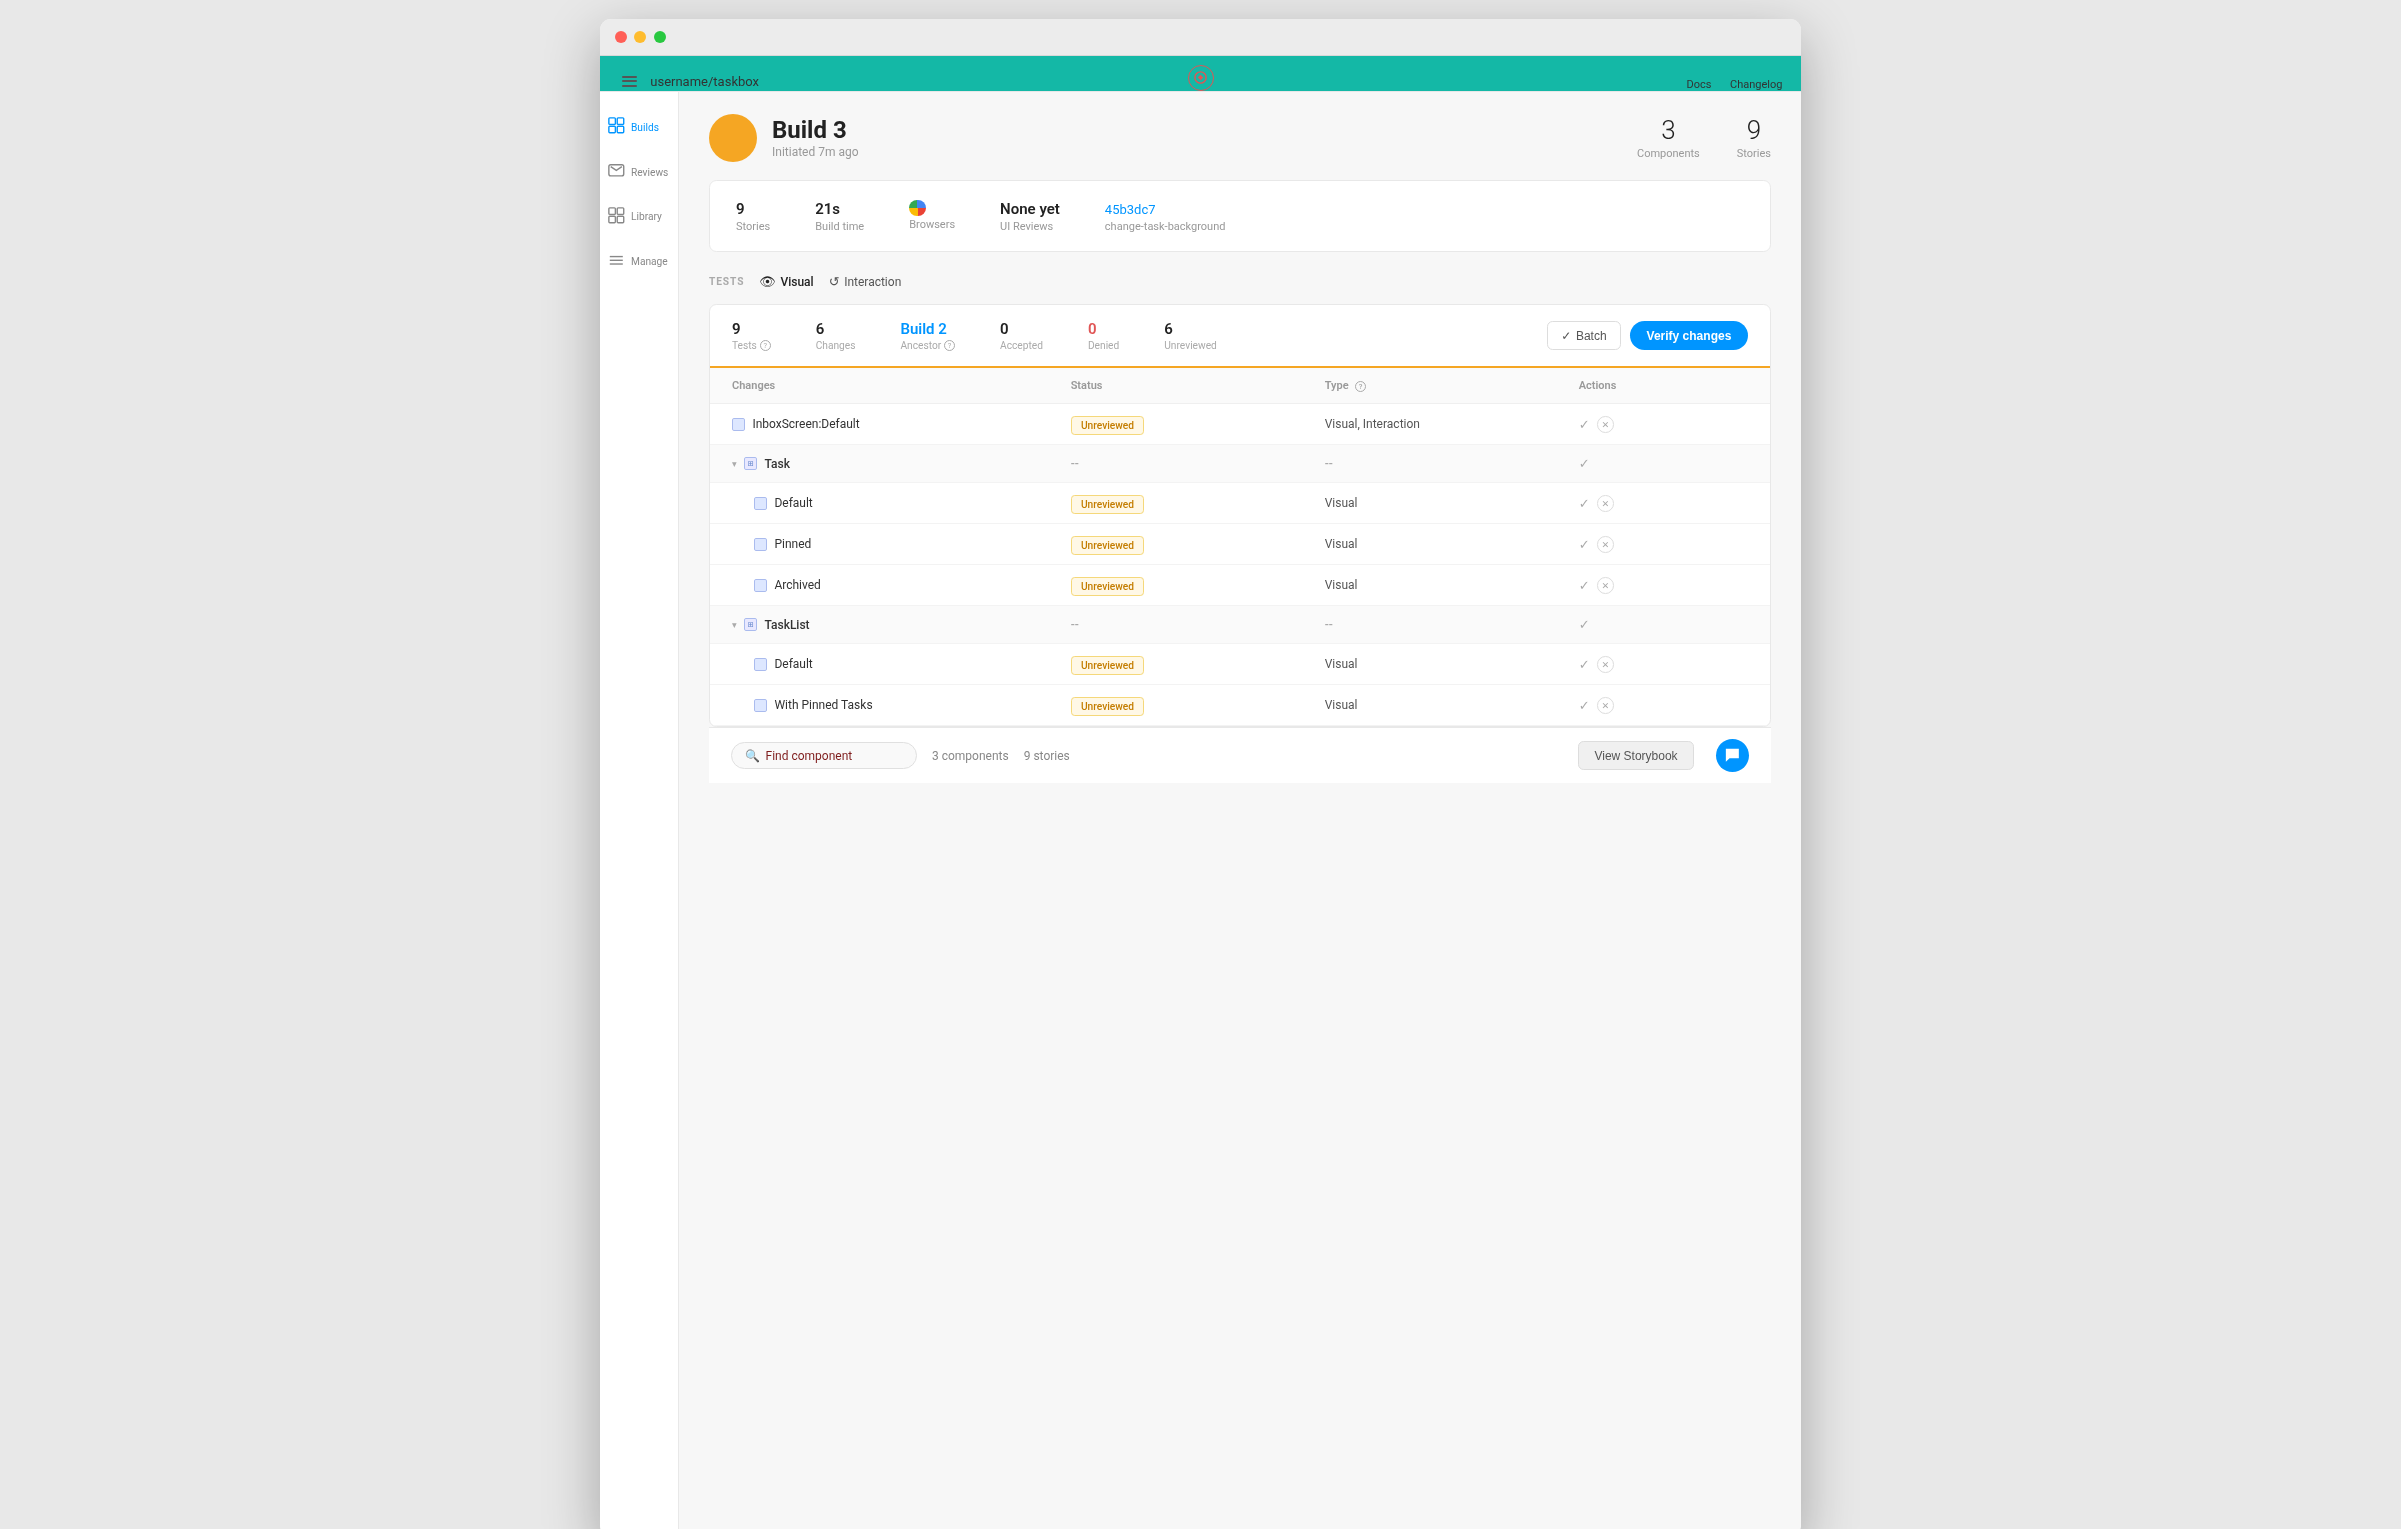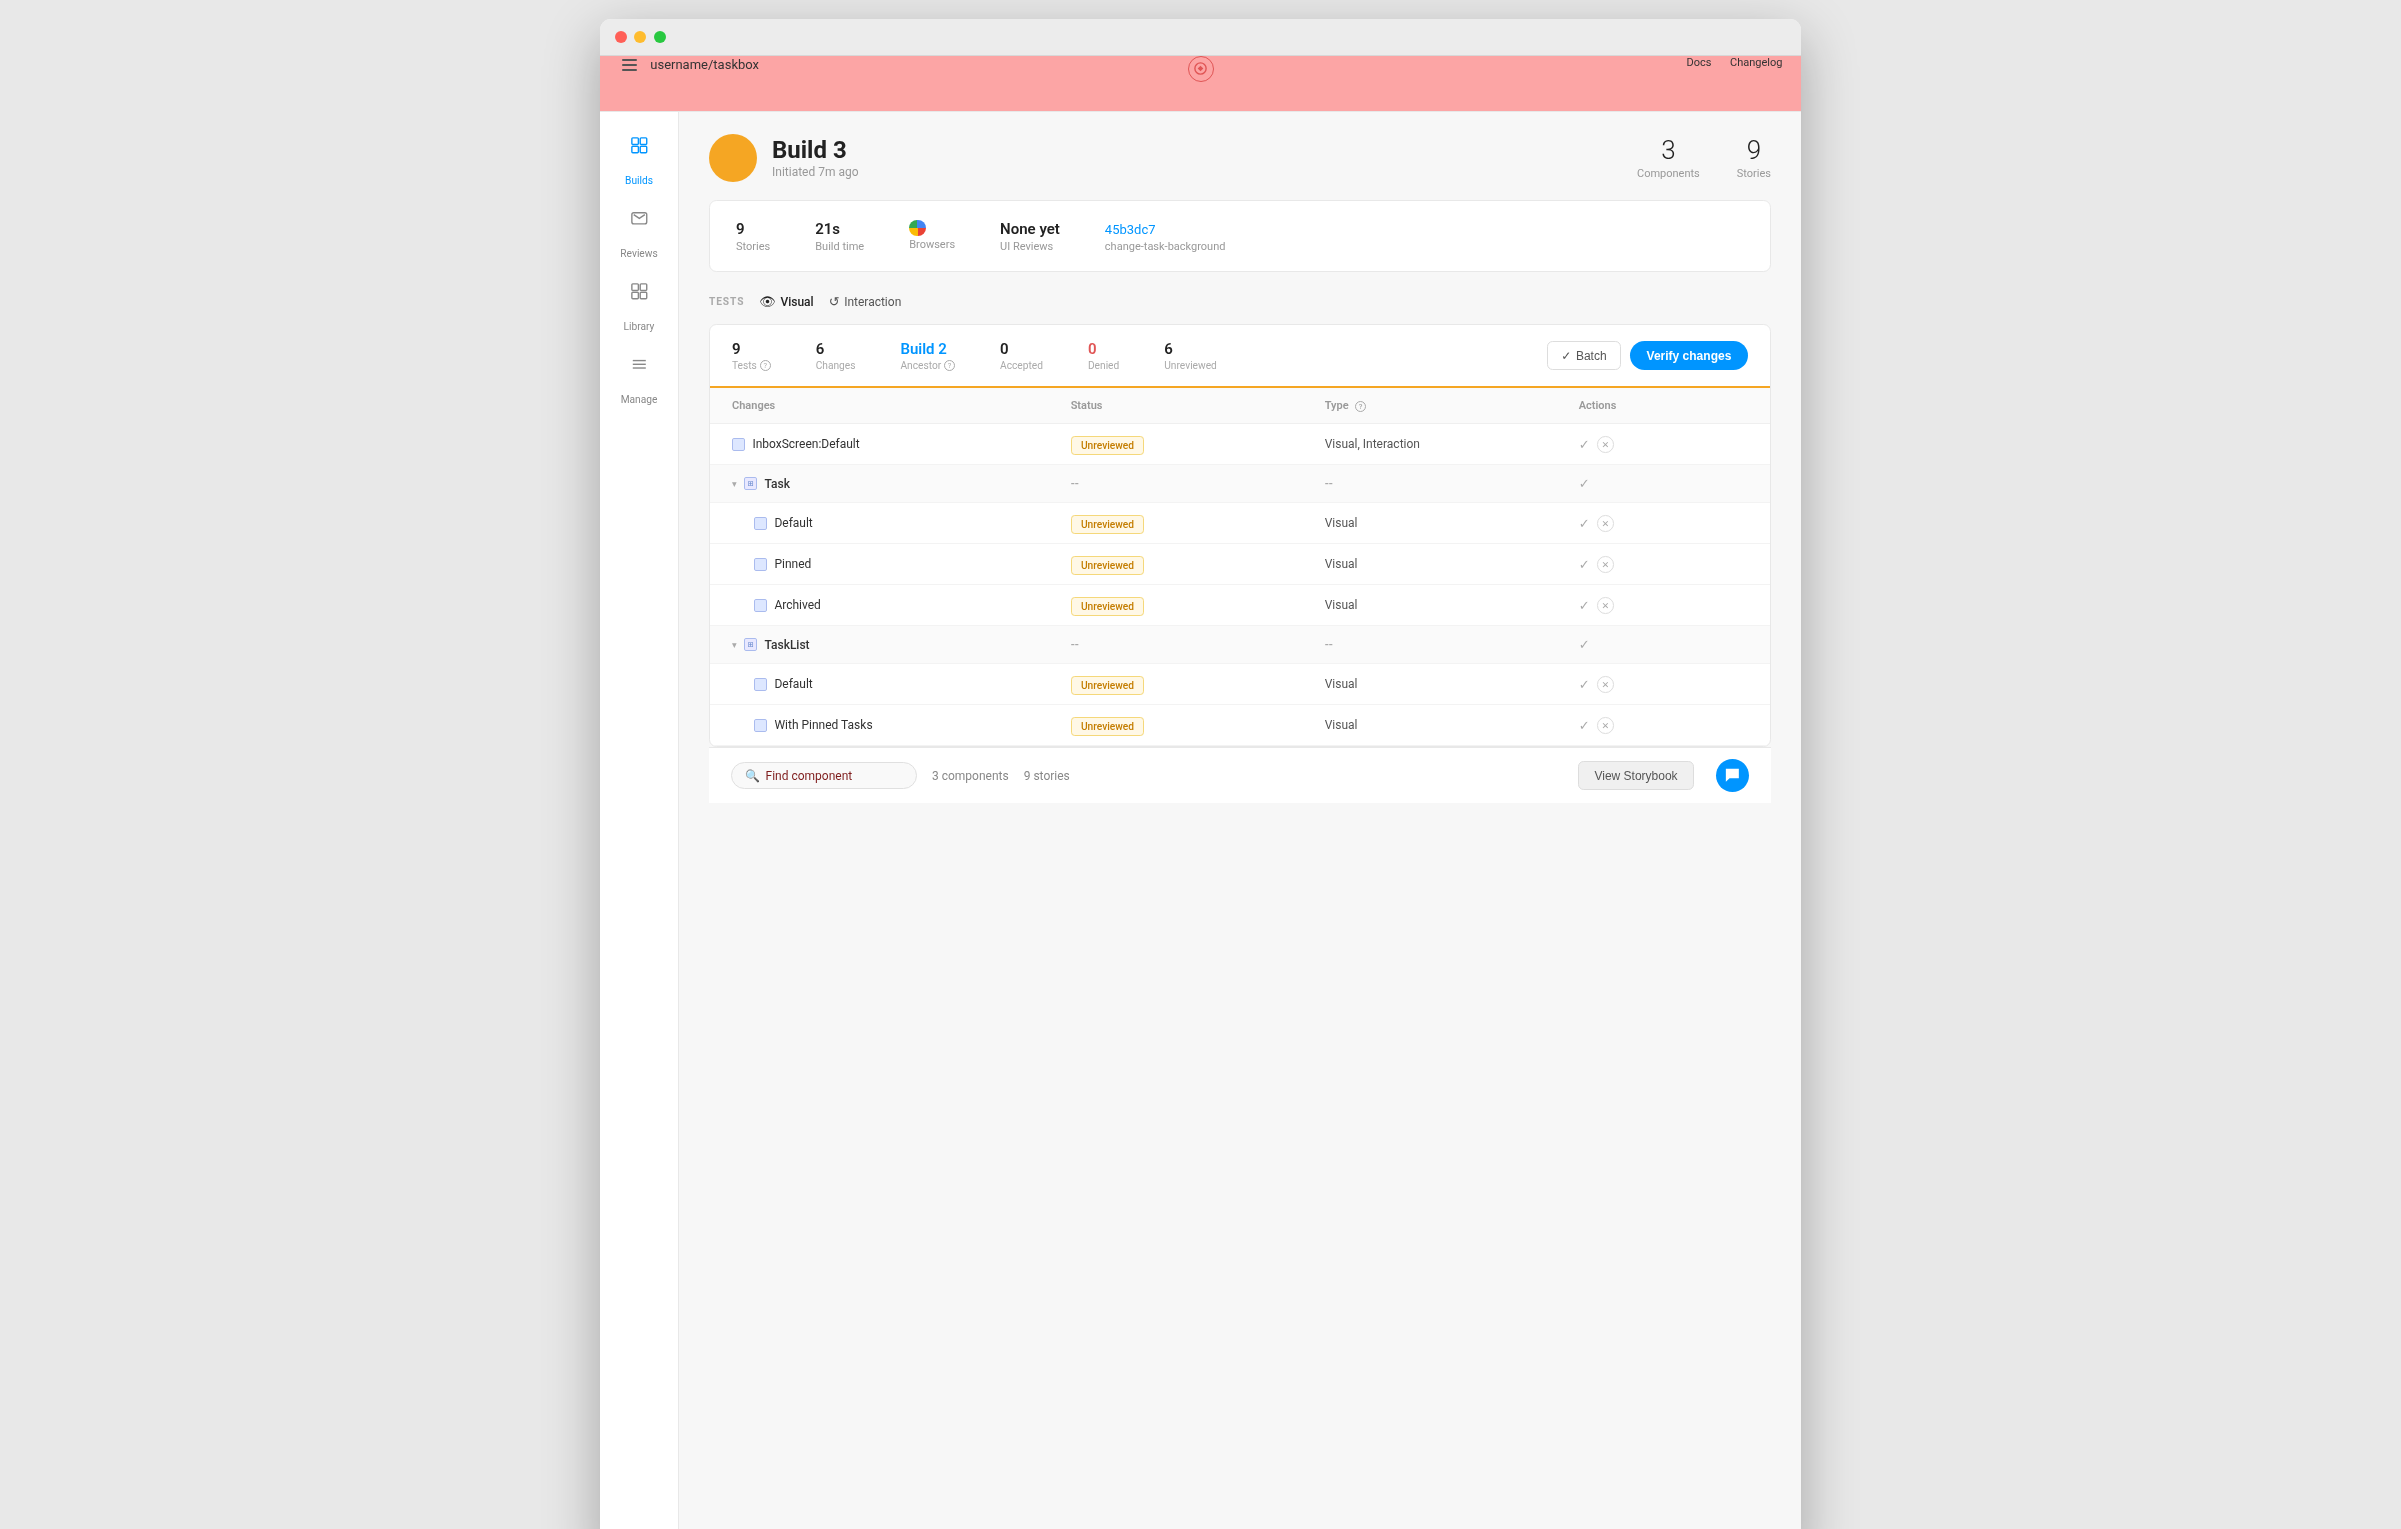--- a/index.html
+++ b/index.html
@@ -39,24 +39,24 @@
     .tl-red { background: #ff5f57; }
     .tl-yellow { background: #febc2e; }
     .tl-green { background: #28c840; }
 
     .app-container {
       display: flex;
       flex-direction: column;
       background: #f7f7f7;
     }
     .top-nav {
-      background: #fca5a5;
-      height: 56px;
-      display: flex;
-      align-items: flex-start;
+      background: #14b8a6;
+      height: 36px;
+      display: flex;
+      align-items: flex-end;
       padding: 0 18.6px;
       border-bottom: 0.9px solid #e8e8e8;
       position: relative;
     }
     .nav-left {
       display: flex;
       align-items: center;
       gap: 9.3px;
     }
     .hamburger-icon {
@@ -115,26 +115,25 @@
       border-right: 0.9px solid #e8e8e8;
       min-height: calc(100vh - 85px);
       display: flex;
       flex-direction: column;
       align-items: center;
       padding-top: 15px;
       gap: 3.7px;
     }
     .sidebar-item {
       display: flex;
-      flex-direction: column;
       align-items: center;
       padding: 9.3px 7.4px;
       cursor: pointer;
       width: 100%;
-      gap: 17px;
+      gap: 5px;
       border-radius: 5.6px;
       text-align: center;
     }
     .sidebar-item.active {
       color: #0095ff;
     }
     .sidebar-item-icon {
       font-size: 16.7px;
       color: #888;
     }

